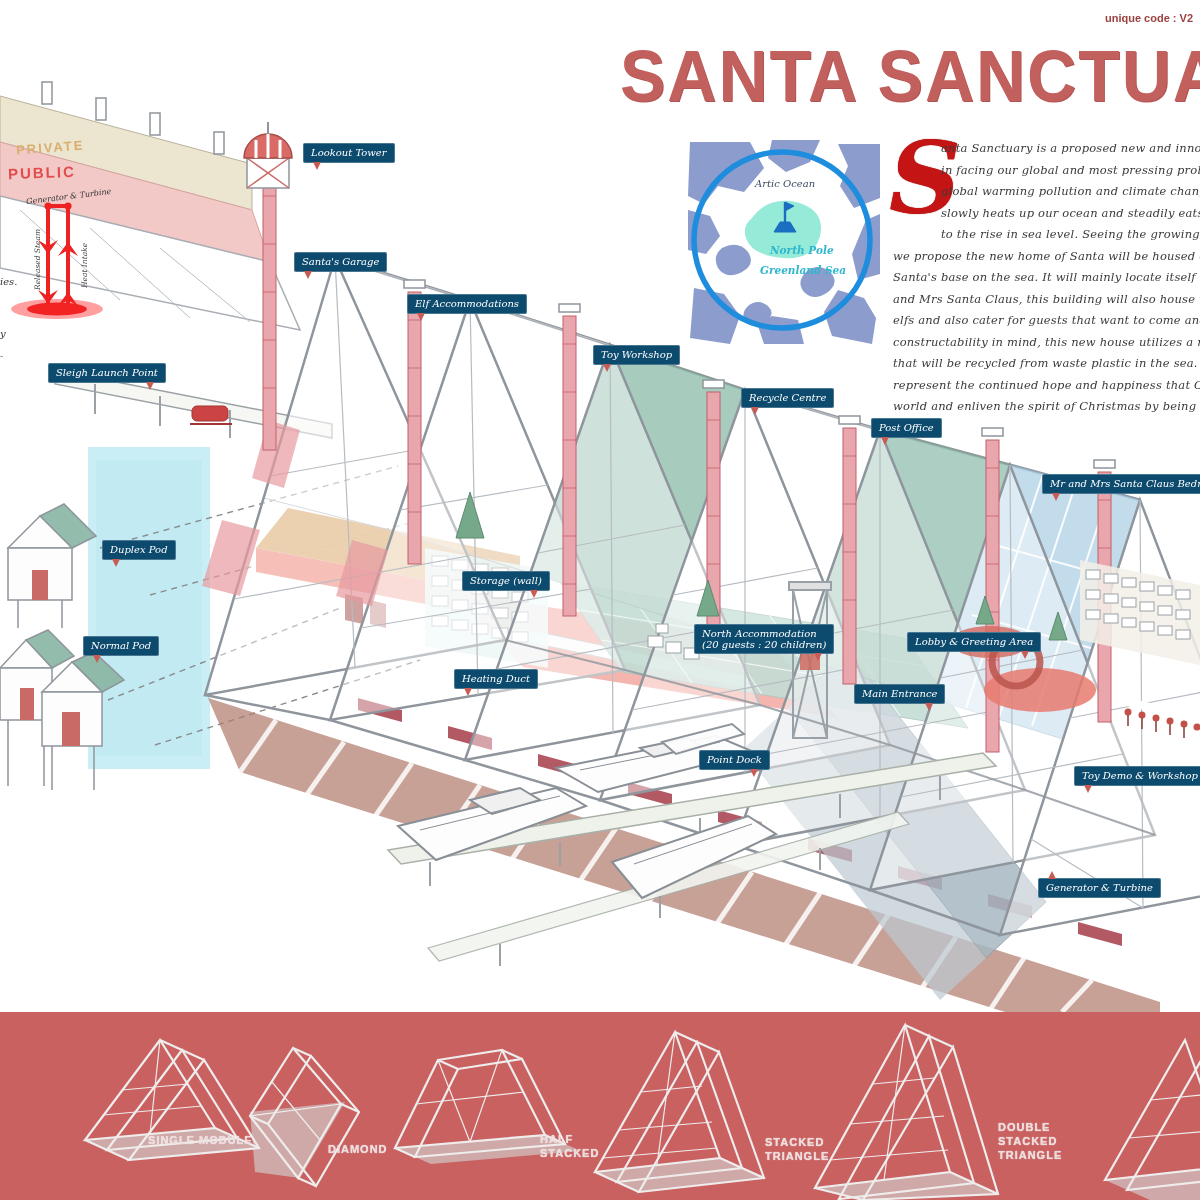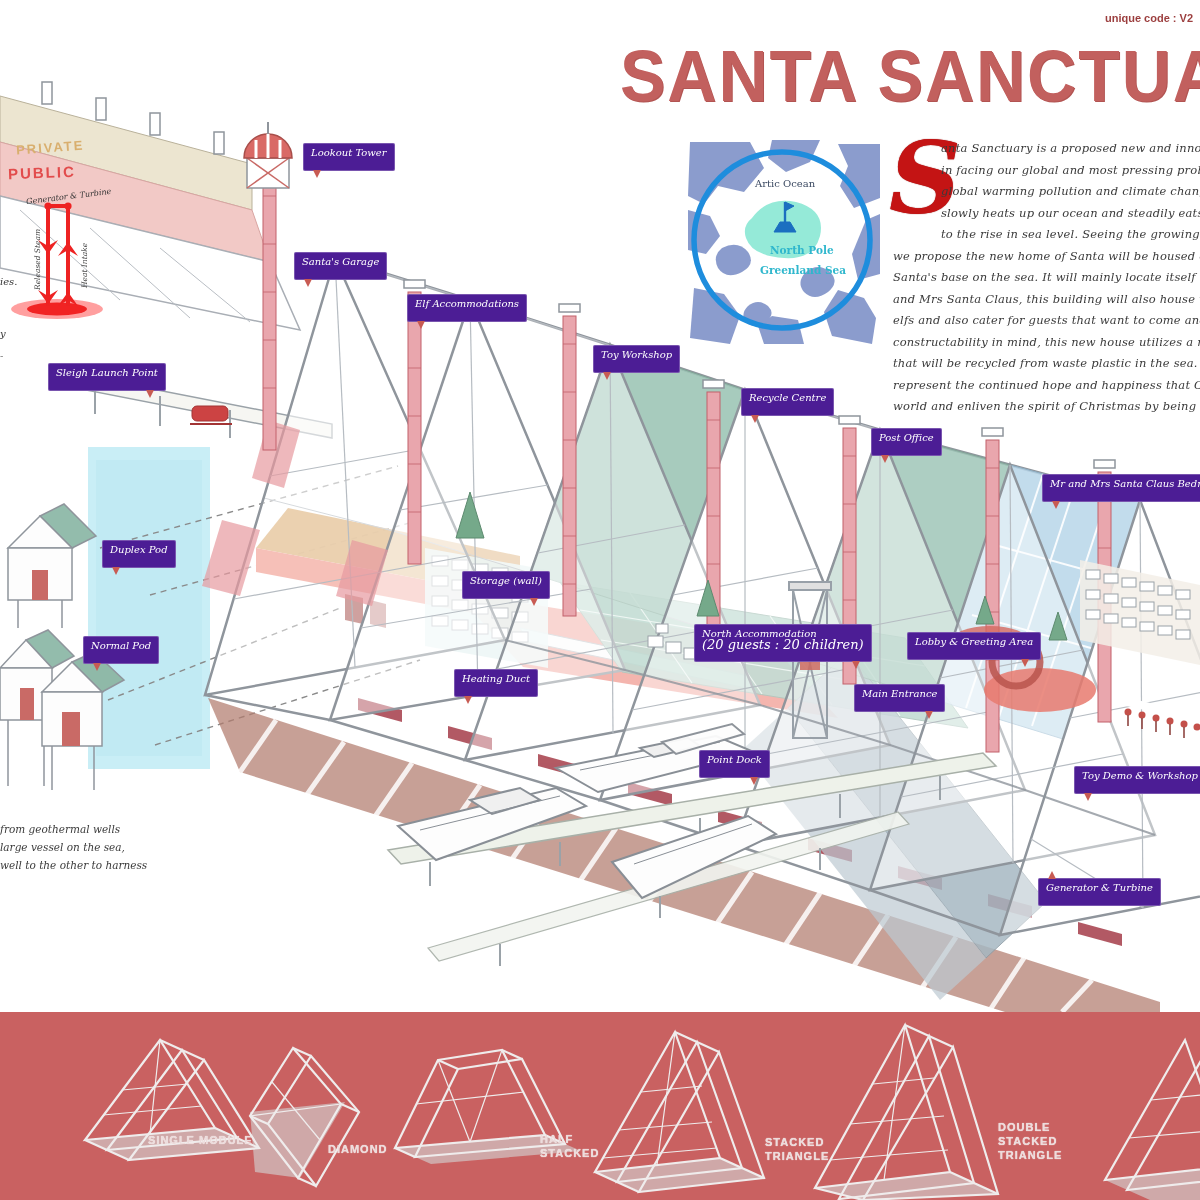--- a/index.html
+++ b/index.html
@@ -12,21 +12,21 @@
     font-weight:900;font-size:68px;letter-spacing:2px;color:#c2605e;white-space:nowrap;
     text-shadow:1px 1px 0 #b25452;transform:scaleY(1.06);transform-origin:top left;}
   
   .intro{position:absolute;left:893px;top:138px;width:307px;color:#3a3a3a;}
   .intro .line{white-space:nowrap;font-style:italic;font-size:11.5px;line-height:21.5px;letter-spacing:.2px;}
   .intro .line.ind{padding-left:48px;}
   .dropcap{position:absolute;left:889px;top:128px;font-size:100px;line-height:100px;
     font-weight:bold;font-style:italic;color:#c41414;text-shadow:0 0 1px #8a0e0e;}
   
   .map{position:absolute;left:688px;top:140px;width:192px;height:206px;}
-  .map-label{position:absolute;white-space:nowrap;text-align:right;}
+  .map-label{position:absolute;font-style:italic;white-space:nowrap;text-align:right;}
   .map-ocean{left:755px;top:178px;font-size:10px;color:#3d4b63;}
   .map-pole{left:770px;top:244px;font-size:10.5px;color:#2fb7cd;font-weight:bold;}
   .map-sea{left:760px;top:264px;font-size:10.5px;color:#2fb7cd;font-weight:bold;}
   
   .lbl-private{position:absolute;left:16px;top:140px;font-family:"Liberation Sans",sans-serif;
     font-weight:900;font-size:13px;letter-spacing:2px;color:#d9af6e;transform:rotate(-4deg);}
   .lbl-public{position:absolute;left:8px;top:164px;font-family:"Liberation Sans",sans-serif;
     font-weight:900;font-size:15px;letter-spacing:2px;color:#e24c4c;transform:rotate(-2deg);}
   .lbl-gen-top{position:absolute;left:26px;top:192px;font-style:italic;font-size:8px;color:#333;
     white-space:nowrap;transform:rotate(-7deg);}
@@ -34,28 +34,28 @@
     transform:rotate(-90deg);transform-origin:left top;}
   .v-steam{left:33px;top:290px;}
   .v-intake{left:80px;top:288px;}
   .frag{position:absolute;font-style:italic;font-size:10px;color:#333;}
   
   .note{position:absolute;color:#3a3a3a;}
   .note .line{white-space:nowrap;font-style:italic;font-size:10.5px;line-height:18px;}
   .note1{left:0;top:820px;}
   .note2{left:0;top:920px;}
   
-  .callout{position:absolute;background:#4c1d95;color:#fff;font-style:italic;font-size:10px;
-    line-height:12px;padding:4px 8px 12px;border-radius:2px;white-space:nowrap;z-index:30;
+  .callout{position:absolute;background:#0c4a6e;color:#fff;font-style:italic;font-size:10px;
+    line-height:12px;padding:4px 8px 4px;border-radius:2px;white-space:nowrap;z-index:30;
     box-shadow:0 0 0 1px rgba(255,255,255,.25) inset;}
   .callout::after{content:'';position:absolute;bottom:-7px;left:10px;width:0;height:0;
     border-left:4px solid transparent;border-right:4px solid transparent;border-top:8px solid #c85b53;}
   .callout.tail-r::after{left:auto;right:12px;}
   .callout.tail-top::after{bottom:auto;top:-7px;border-top:none;border-bottom:8px solid #c85b53;}
-  .callout .sub{font-size:13px;line-height:10px;}
+  .callout .sub{font-size:10px;line-height:10px;}
   
   .strip{position:absolute;left:0;top:1012px;width:1200px;height:188px;background:#c96161;}
   .mod-label{position:absolute;font-family:Liberation Sans, sans-serif;font-weight:bold;
     font-size:11px;letter-spacing:1px;color:#eddcdc;text-shadow:0 0 1px #fff;z-index:5;}
   .mod-label div{line-height:14px;}
   svg{display:block;}
   .scene{position:absolute;left:0;top:0;z-index:1;}
   .over{z-index:10;}
 </style>
 </head>
@@ -499,32 +499,27 @@
 
   <div class="lbl-private over">PRIVATE</div>
   <div class="lbl-public over">PUBLIC</div>
   <div class="lbl-gen-top over">Generator &amp; Turbine</div>
   <div class="vlabel v-steam over">Released Steam</div>
   <div class="vlabel v-intake over">Heat Intake</div>
   <div class="frag over" style="left:0;top:276px">ies.</div>
   <div class="frag over" style="left:0;top:328px">y</div>
   <div class="frag over" style="left:0;top:350px">-</div>
 
-  <div class="note note1 over">
-    <div class="line">from geothermal wells</div>
-    <div class="line">large vessel on the sea,</div>
-    <div class="line">well to the other to harness</div>
-  </div>
 
   <div class="callout" style="left:303px;top:143px"><span>Lookout Tower</span></div>
   <div class="callout" style="left:294px;top:252px"><span>Santa's Garage</span></div>
   <div class="callout" style="left:407px;top:294px"><span>Elf Accommodations</span></div>
   <div class="callout" style="left:593px;top:345px"><span>Toy Workshop</span></div>
   <div class="callout" style="left:741px;top:388px"><span>Recycle Centre</span></div>
-  <div class="callout" style="left:871px;top:428px"><span>Post Office</span></div>
+  <div class="callout" style="left:871px;top:418px"><span>Post Office</span></div>
   <div class="callout" style="left:1042px;top:474px"><span>Mr and Mrs Santa Claus Bedroom</span></div>
   <div class="callout tail-r" style="left:48px;top:363px"><span>Sleigh Launch Point</span></div>
   <div class="callout" style="left:102px;top:540px"><span>Duplex Pod</span></div>
   <div class="callout tail-r" style="left:462px;top:571px"><span>Storage (wall)</span></div>
   <div class="callout" style="left:83px;top:636px"><span>Normal Pod</span></div>
   <div class="callout tail-r" style="left:694px;top:624px">
     <span>North Accommodation</span>
     <div class="sub">(20 guests : 20 children)</div>
   </div>
   <div class="callout" style="left:454px;top:669px"><span>Heating Duct</span></div>

